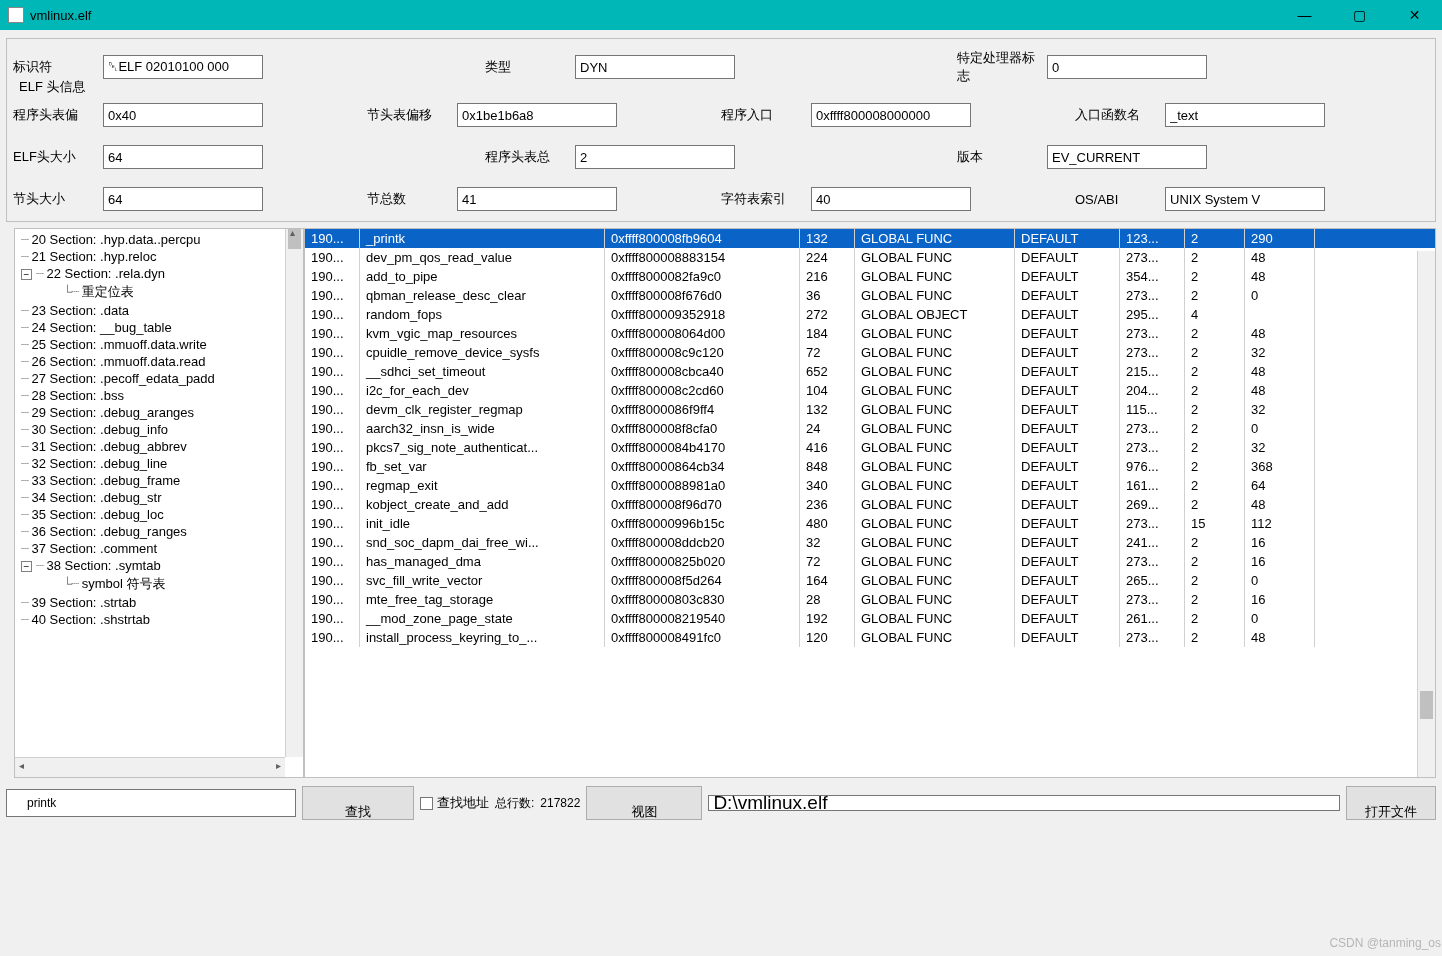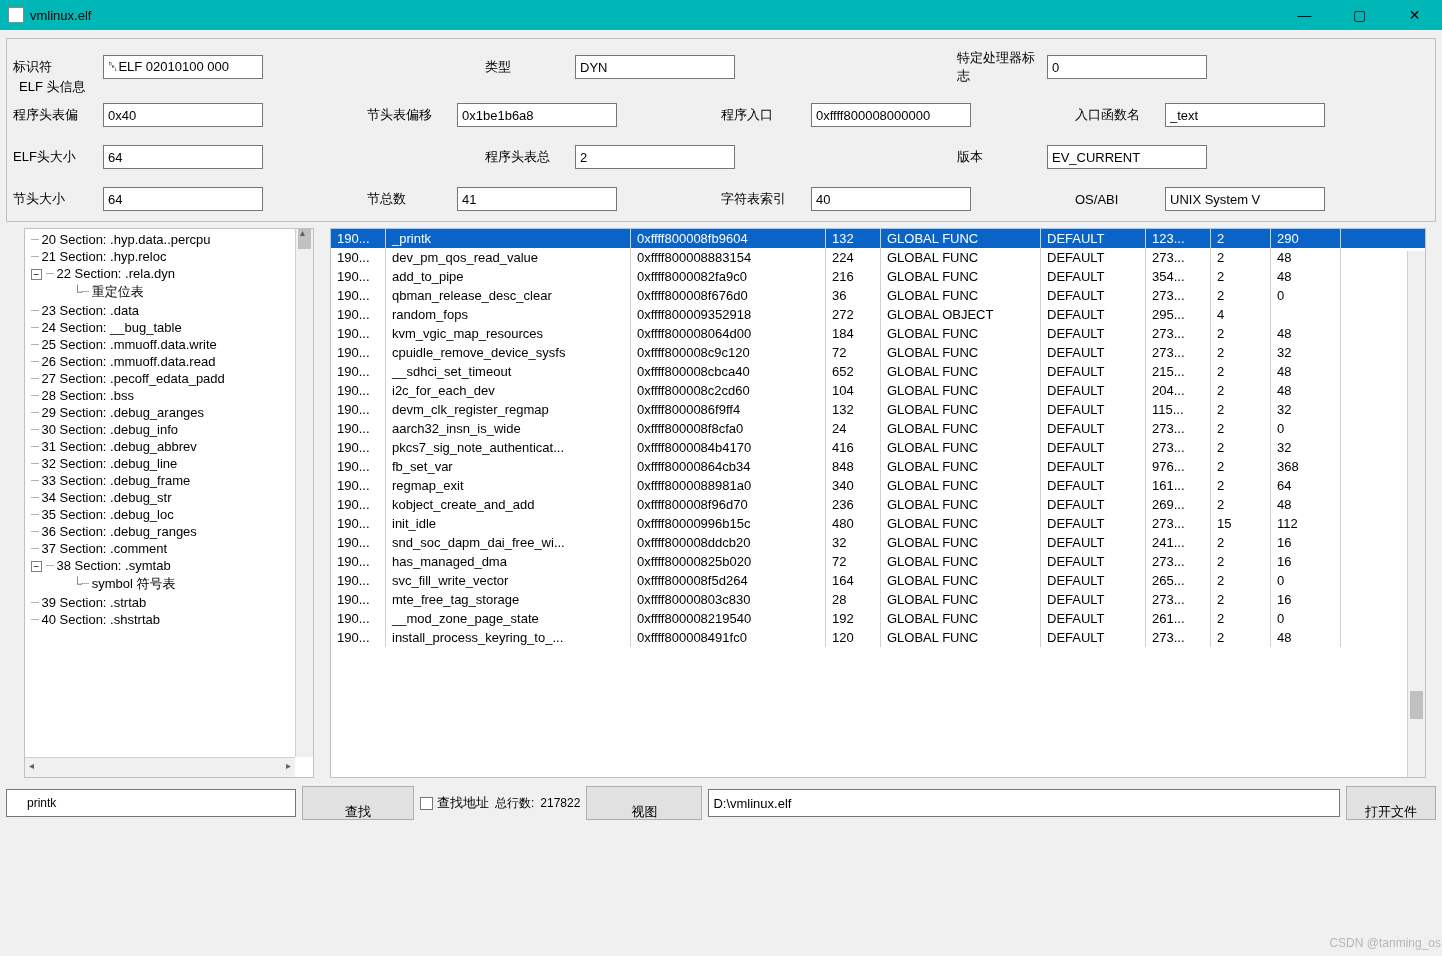--- a/index.html
+++ b/index.html
@@ -41,21 +41,21 @@
   background: #f0f0f0; padding: 0 4px; font-size: 13px; margin-top: 48px;
 }
 .fieldrow { display: flex; margin-bottom: 18px; }
 .fieldrow:last-child { margin-bottom: 4px; }
 .field { display: flex; align-items: center; flex: 1; }
 .field label { width: 90px; font-size: 13px; }
 .field input {
   border: 1px solid #767676; padding: 2px 4px; font-size: 13px;
   width: 160px; height: 24px; background: #fff;
 }
-.midpanel { display: flex; gap: 16px; margin: 0 12px; padding-left: 8px; }
+.midpanel { display: flex; gap: 0; margin: 0 2px; padding-left: 8px; }
 .treewrap {
   width: 290px; height: 550px; border: 1px solid #c0c0c0;
   background: #fff; position: relative;
 }
 .tree { overflow: hidden; height: 530px; font-size: 13px; padding: 2px 0; }
 .tree-item { white-space: nowrap; padding: 1px 6px; }
 .tree-item.child { padding-left: 48px; }
 .toggle { display:inline-block; width:11px; height:11px; border:1px solid #808080; text-align:center; line-height:9px; font-size:10px; margin-right:4px; }
 .tablewrap {
   flex: 1; height: 550px; border: 1px solid #c0c0c0; background: #fff;
@@ -102,21 +102,21 @@
 .bottombar input[type=text].searchbox {
   width: 290px; height: 28px; border:1px solid #767676; padding:2px 20px; font-size:12px;
 }
 .btn {
   border: 1px solid #adadad; background: #e1e1e1;
   font-size: 13px; padding: 16px 0; text-align: center; cursor: pointer;
   min-width: 112px; height: 28px;
 }
 .checkbox-wrap { display:flex; align-items:center; gap:4px; font-size:13px;}
 .checkbox-wrap .cb { width:13px;height:13px;border:1px solid #767676;background:#fff;}
-.pathbox { flex:1; border:1px solid #767676; height:28px; padding:2px 4px; font-size:13px; background:#fff;}
+.pathbox { flex:1; border:1px solid #767676; height:16px; padding:2px 4px; font-size:19px; background:#fff;}
 .dotline { color:#808080; letter-spacing:-1px; }
 .watermark { position:absolute; right:1px; bottom:6px; font-size:12px; color:#b0b0b0; opacity:.9;}
 </style>
 </head>
 <body>
 
 <div class="titlebar">
   <div class="icon"></div>
   <div class="title">vmlinux.elf</div>
   <div class="winbtns">

